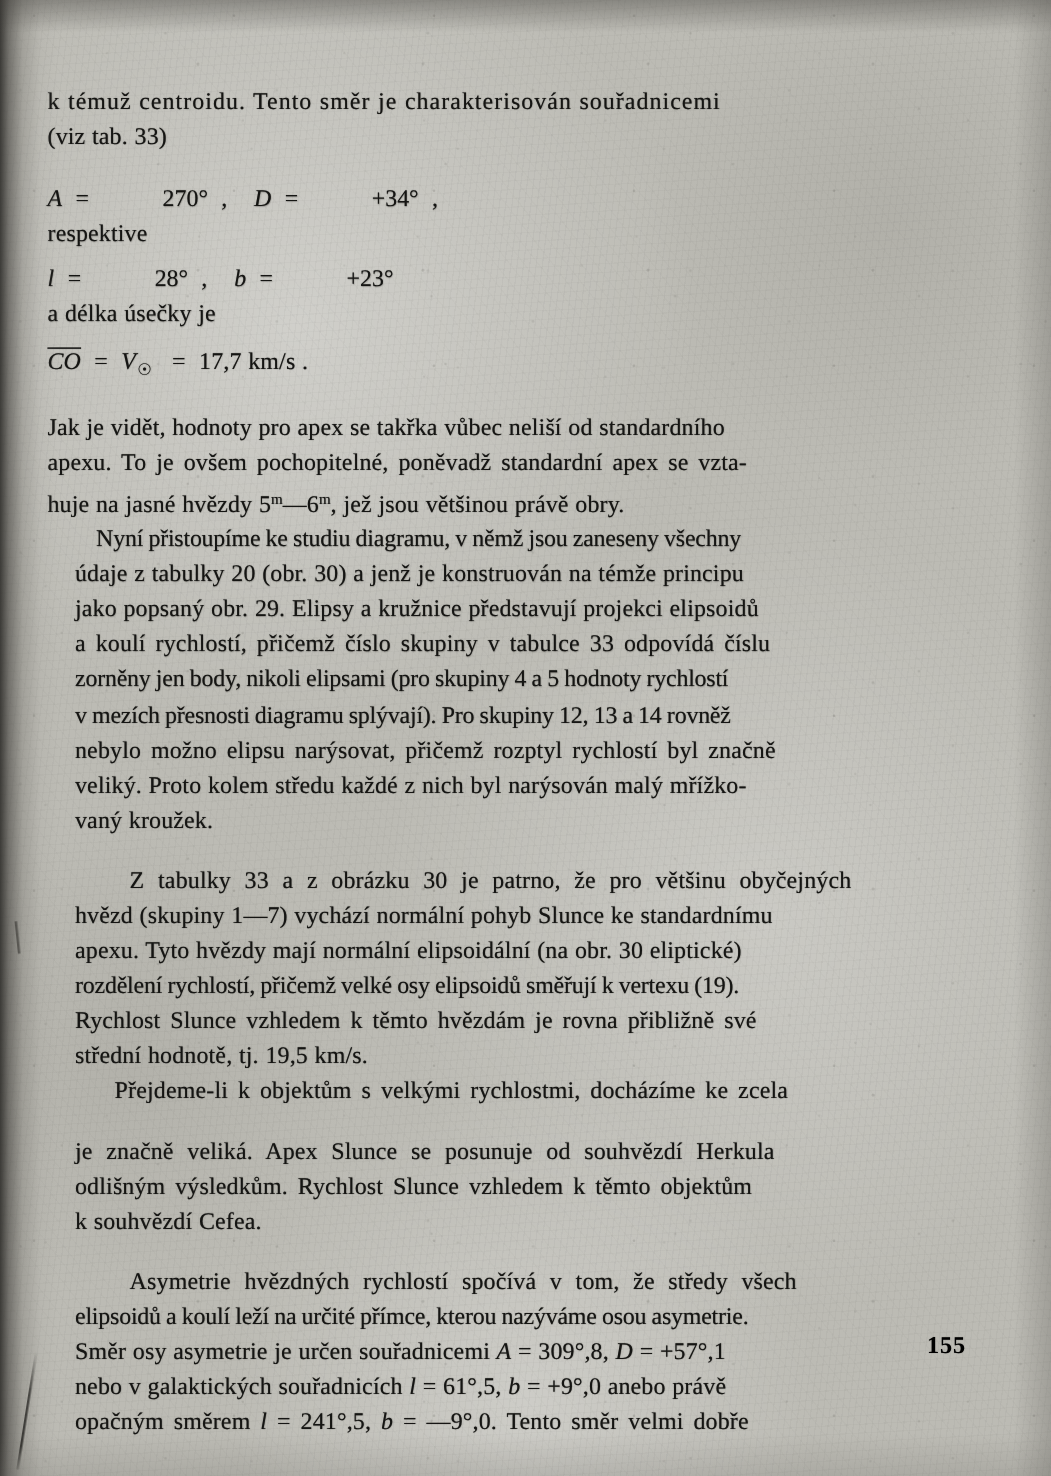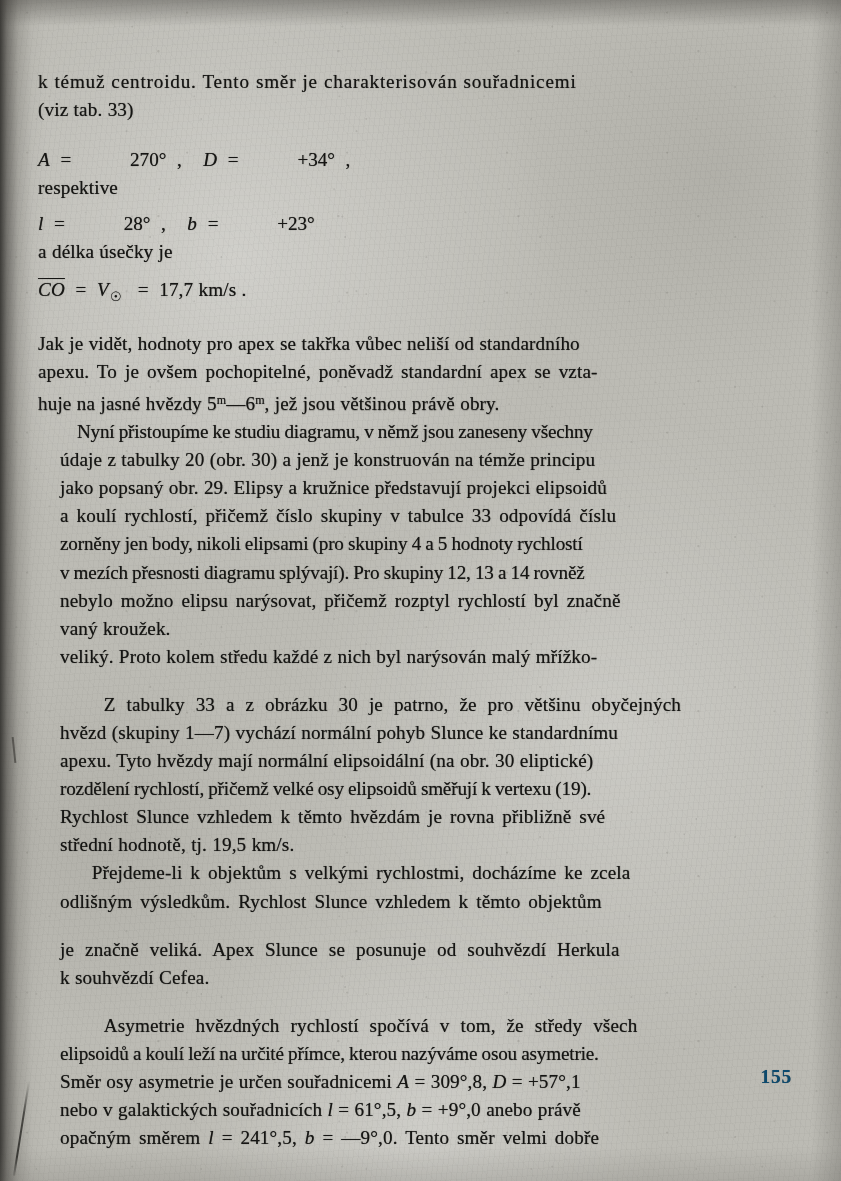--- a/index.html
+++ b/index.html
@@ -201,26 +201,26 @@
   
   .lead {
     display: block;
     text-align: left;
     white-space: nowrap;
   }
 
   
   #folio {
     position: absolute;
-    right: 49px;
+    right: 68px;
     top: 1066px;
     font-size: 19.4px;
     font-weight: 700;
     letter-spacing: 0.8px;
-    color: #0c4a6e;
+    color: #000000;
     text-shadow: 0 0 0.7px rgba(30,29,26,0.6);
     z-index: 5;
   }
 
   
   #ink-layer { position: absolute; inset: 0; filter: blur(0.18px); }
 </style>
 </head>
 <body>
 
@@ -299,24 +299,24 @@
         </span>
         <span class="ln just tight1">
           <span>zorněny jen body, nikoli elipsami (pro skupiny 4 a 5 hodnoty rychlostí</span>
         </span>
         <span class="ln just tight1">
           <span>v mezích přesnosti diagramu splývají). Pro skupiny 12, 13 a 14 rovněž</span>
         </span>
         <span class="ln just wide1">
           <span>nebylo možno elipsu narýsovat, přičemž rozptyl rychlostí byl značně</span>
         </span>
+        <span class="ln just">
+          <span>veliký. Proto kolem středu každé z nich byl narýsován malý mřížko-</span>
+        </span>
         <span class="ln">vaný kroužek.</span>
-        <span class="ln just">
-          <span>veliký. Proto kolem středu každé z nich byl narýsován malý mřížko-</span>
-        </span>
       </p>
 
       <p class="para indent">
         <span class="ln just wide2">
           <span>&nbsp;&nbsp;&nbsp;&nbsp;Z tabulky 33 a z obrázku 30 je patrno, že pro většinu obyčejných</span>
         </span>
         <span class="ln just">
           <span>hvězd (skupiny 1—7) vychází normální pohyb Slunce ke standardnímu</span>
         </span>
         <span class="ln just">
@@ -328,25 +328,25 @@
         <span class="ln just wide1">
           <span>Rychlost Slunce vzhledem k těmto hvězdám je rovna přibližně své</span>
         </span>
         <span class="ln">střední hodnotě, tj. 19,5 km/s.</span>
       </p>
 
       <p class="para indent">
         <span class="ln just wide1">
           <span>&nbsp;&nbsp;&nbsp;&nbsp;Přejdeme-li k objektům s velkými rychlostmi, docházíme ke zcela</span>
         </span>
-        <span class="ln just wide1">
-          <span>odlišným výsledkům. Rychlost Slunce vzhledem k těmto objektům</span>
-        </span>
         <span class="ln just wide2">
           <span>je značně veliká. Apex Slunce se posunuje od souhvězdí Herkula</span>
+        </span>
+        <span class="ln just wide1">
+          <span>odlišným výsledkům. Rychlost Slunce vzhledem k těmto objektům</span>
         </span>
         <span class="ln">k souhvězdí Cefea.</span>
       </p>
 
       <p class="para indent">
         <span class="ln just wide2">
           <span>&nbsp;&nbsp;&nbsp;&nbsp;Asymetrie hvězdných rychlostí spočívá v tom, že středy všech</span>
         </span>
         <span class="ln just tight1">
           <span>elipsoidů a koulí leží na určité přímce, kterou nazýváme osou asymetrie.</span>

